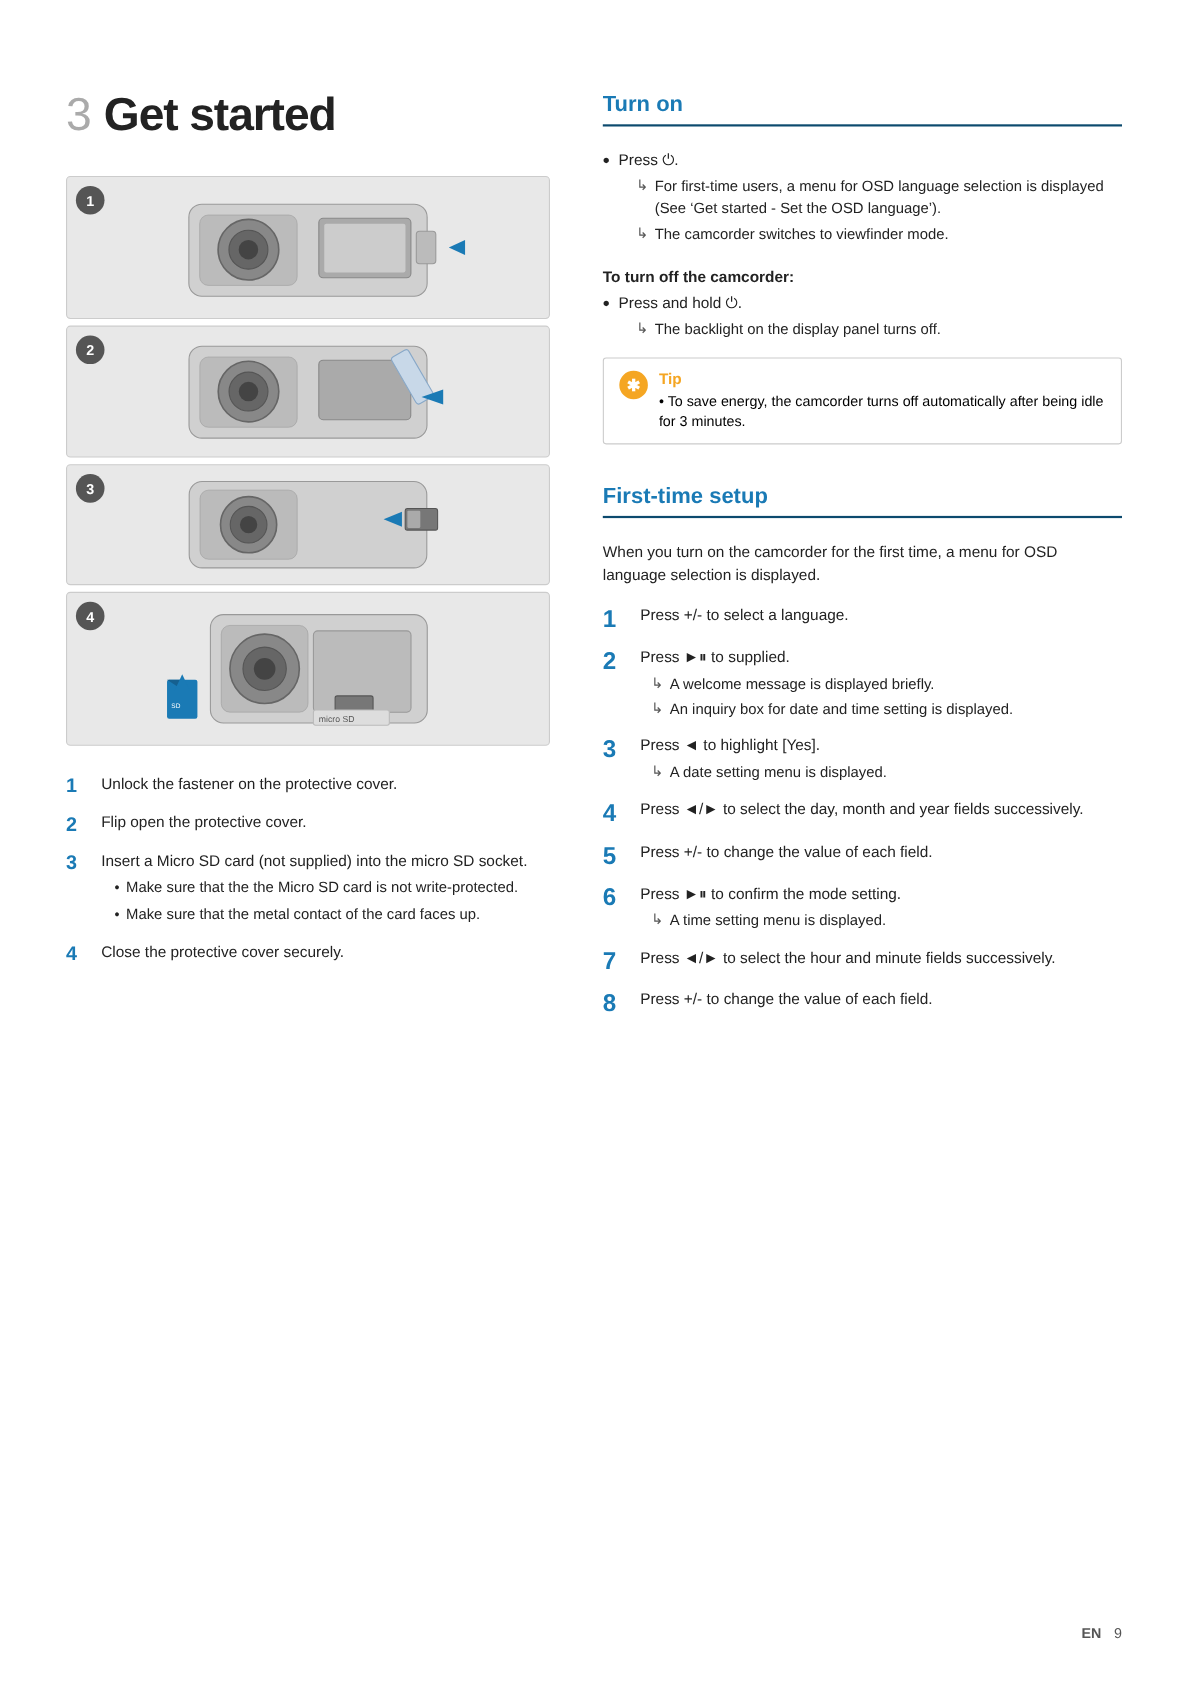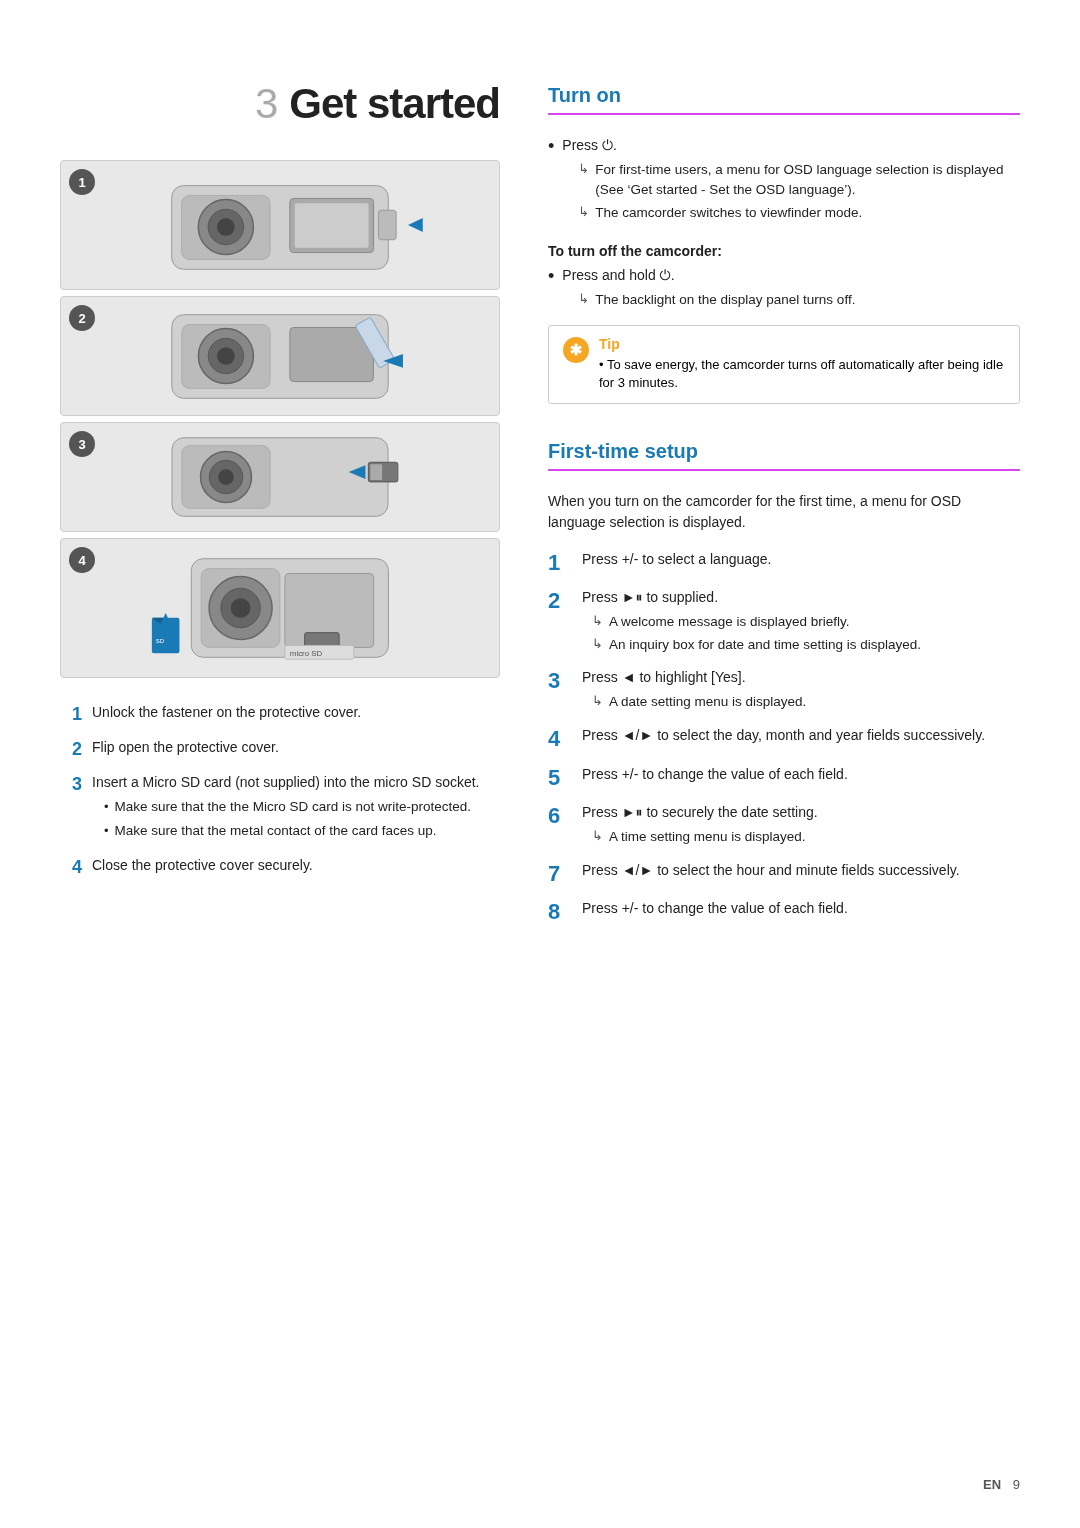--- a/index.html
+++ b/index.html
@@ -16,42 +16,41 @@
     .page-container {
       display: flex;
       padding: 80px 60px 60px 60px;
       gap: 48px;
     }
 
     
     .left-column {
       width: 440px;
       flex-shrink: 0;
-      text-align: right;
     }
 
     .chapter-title {
       font-size: 42px;
       font-weight: bold;
       color: #222;
       margin-bottom: 32px;
       letter-spacing: -1px;
     }
 
     .chapter-number {
       color: #aaa;
       font-weight: 300;
       margin-right: 12px;
     }
 
     .section-title {
       font-size: 20px;
       font-weight: bold;
       color: #1a7ab5;
-      border-bottom: 2px solid #d946ef;
+      border-bottom: 2px solid #0c4a6e;
       padding-bottom: 6px;
       margin-bottom: 20px;
     }
 
     
     .camera-step-images {
       display: flex;
       flex-direction: column;
       gap: 6px;
       margin-bottom: 24px;
@@ -571,21 +570,21 @@
         </li>
         <li class="setup-step">
           <span class="setup-num">5</span>
           <div class="setup-content">
             <span>Press +/- to change the value of each field.</span>
           </div>
         </li>
         <li class="setup-step">
           <span class="setup-num">6</span>
           <div class="setup-content">
-            <span>Press ►⏸ to securely the date setting.</span>
+            <span>Press ►⏸ to confirm the mode setting.</span>
             <ul class="setup-sub-list">
               <li>
                 <span class="arrow-bullet">↳</span>
                 <span>A time setting menu is displayed.</span>
               </li>
             </ul>
           </div>
         </li>
         <li class="setup-step">
           <span class="setup-num">7</span>

